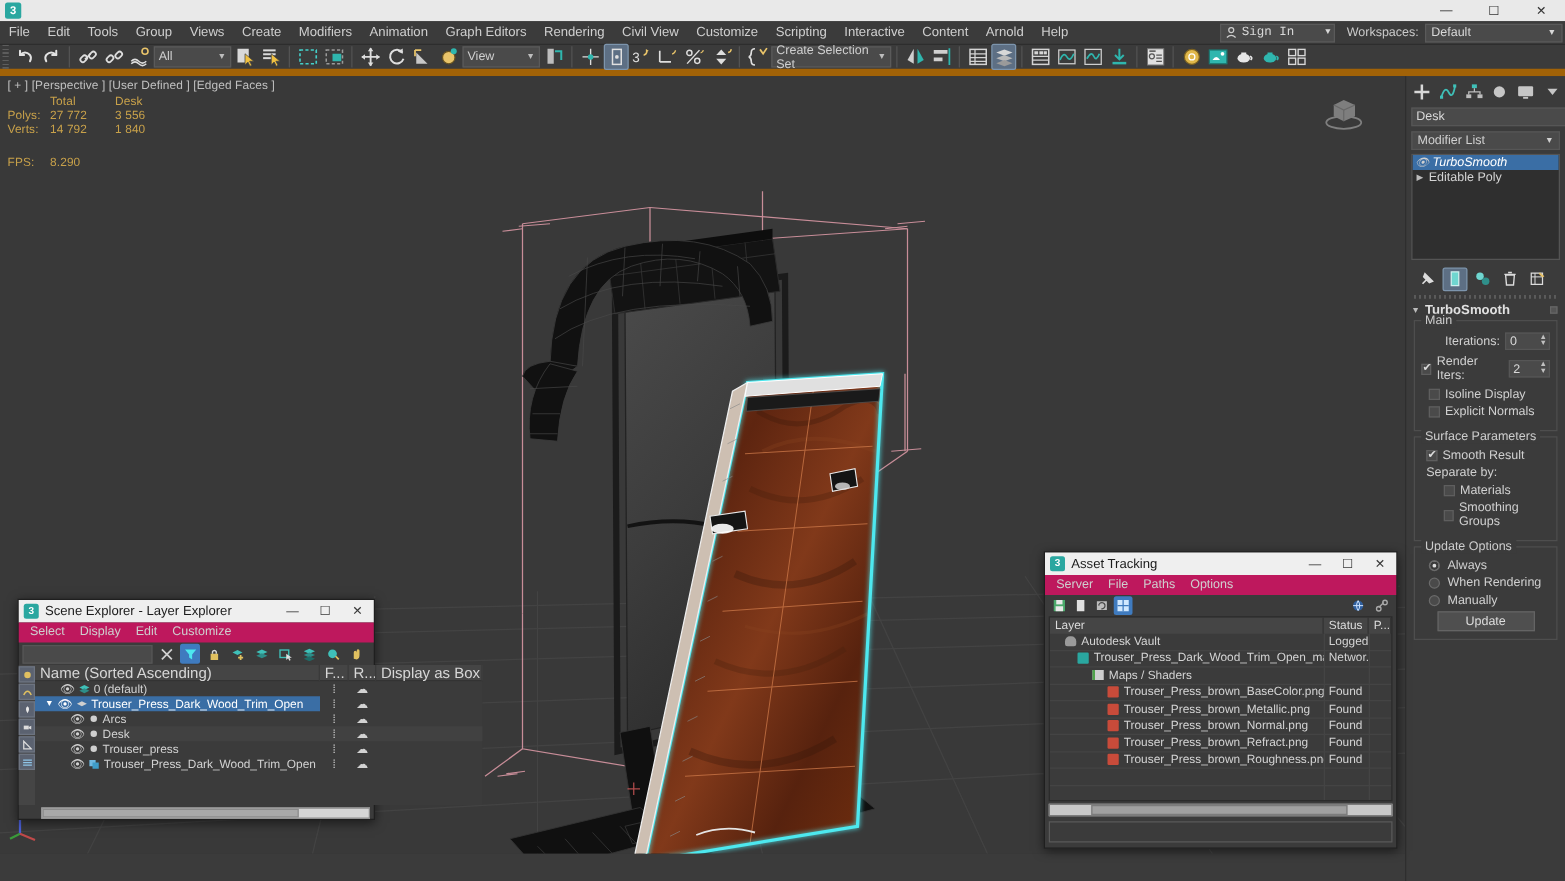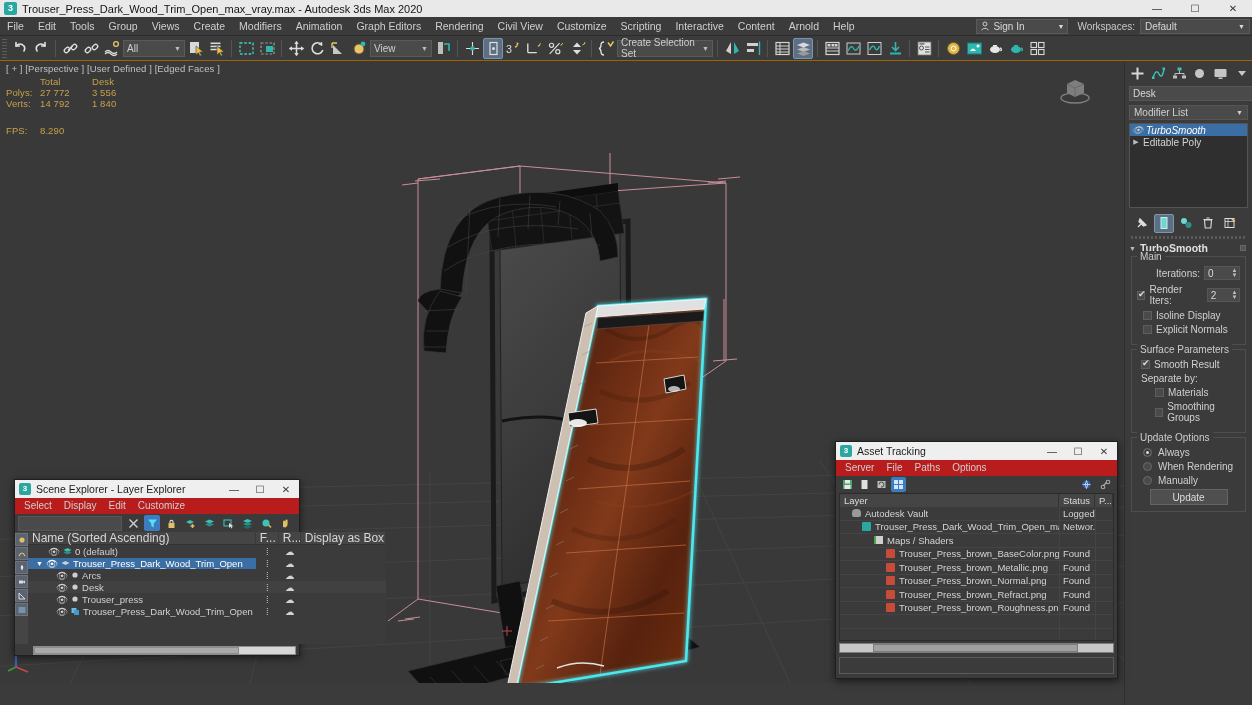--- a/index.html
+++ b/index.html
@@ -37,35 +37,35 @@
     background:#3b3b3b; display:flex; align-items:center;
     border-bottom:1px solid #2d2d2d;
   }
   .menuitem { padding:0 7px; font-size:10.5px; color:#cfcfcf; height:19px; line-height:19px; white-space:nowrap;}
   .signin-wrap {
     margin-left:auto; display:flex; align-items:center; height:19px; padding-right:2px;
   }
   .signin-box {
     display:flex; align-items:center; gap:3px;
     background:#4a4a4a; border:1px solid #5a5a5a; height:15px;
-    padding:0 3px; min-width:92px; font-size:10px; color:#d8d8d8;
+    padding:0 3px; min-width:92px; font-size:10px; color:#d8d8d8;font-family:Liberation Mono, monospace;
   }
   .signin-box .caret { margin-left:auto; font-size:7px; }
   .ws-label { font-size:10px; color:#c9c9c9; margin:0 5px 0 9px; }
   .ws-combo {
     background:#4a4a4a; border:1px solid #5a5a5a; height:15px; width:110px;
     display:flex; align-items:center; padding:0 4px; font-size:10px; color:#d8d8d8;
   }
   .ws-combo .caret { margin-left:auto; font-size:7px; }
 
   
   .toolbar {
     position:absolute; left:0; top:36px; width:1252px; height:25px;
     background:#3b3b3b; display:flex; align-items:center; gap:1px;
-    border-bottom:1px solid #a16207;
+    border-bottom:6px solid #a16207;
     padding-left:2px;
   }
   .tb-grip { width:5px; height:19px; background:
      repeating-linear-gradient(to bottom,#5d5d5d 0 1px,transparent 1px 3px); margin-right:2px;}
   .tbtn {
     width:20px; height:21px; display:flex; align-items:center; justify-content:center;
     border:1px solid transparent; border-radius:2px; position:relative;
   }
   .tbtn.active { background:#5d6f84; border-color:#7d95ad; }
   .tsep { width:1px; height:17px; background:#535353; margin:0 3px; }
@@ -175,21 +175,21 @@
   .win-title {
     height:18px; background:#efefef; display:flex; align-items:center; color:#1b1b1b;
   }
   .win-title .wi {
     width:12px;height:12px;margin:0 5px 0 4px;background:#2aa7a0;border-radius:2px;
     color:#fff;font-size:8px;line-height:12px;text-align:center;font-weight:bold;
   }
   .win-title .wt { font-size:10.5px; }
   .win-title .wbtns { margin-left:auto; display:flex;}
   .win-title .wb { width:26px;height:18px;display:flex;align-items:center;justify-content:center;font-size:10px;color:#3a3a3a;}
-  .win-menubar { height:16px; display:flex; align-items:center; background:#b91c1c; padding-left:3px;}
+  .win-menubar { height:16px; display:flex; align-items:center; background:#be185d; padding-left:3px;}
   .win-menubar .mi { padding:0 6px; font-size:10px; color:#cfcfcf; line-height:16px;}
 
   
   #scene-explorer { left:14px; top:479px; width:286px; height:177px; }
   .se-searchrow { display:flex; align-items:center; height:18px; padding:1px 3px; gap:3px;}
   .se-searchrow input {
     width:104px; height:15px; background:#4a4a4a; border:1px solid #565656;
     color:#ddd; font-size:10px; padding:0 3px; font-family:"Liberation Sans",sans-serif;
   }
   .se-ibtn { width:16px;height:16px;display:flex;align-items:center;justify-content:center;border-radius:2px;}
@@ -242,21 +242,20 @@
   .foldericon { width:9px; height:8px; background:#cfcfcf; flex:none; border-left:2px solid #4fa34a;}
   .vaulticon { width:9px; height:8px; background:#9a9a9a; border-radius:4px 4px 2px 2px; flex:none;}
 </style>
 </head>
 <body>
 
 <div class="app">
 
   <div class="titlebar">
     <div class="tb-icon">3</div>
-    <div class="tb-title">Trouser_Press_Dark_Wood_Trim_Open_max_vray.max - Autodesk 3ds Max 2020</div>
     <div class="tb-winbtns">
       <div class="tb-winbtn">—</div>
       <div class="tb-winbtn">☐</div>
       <div class="tb-winbtn close">✕</div>
     </div>
   </div>
 
   <div class="menubar">
     <div class="menuitem">File</div>
     <div class="menuitem">Edit</div>

